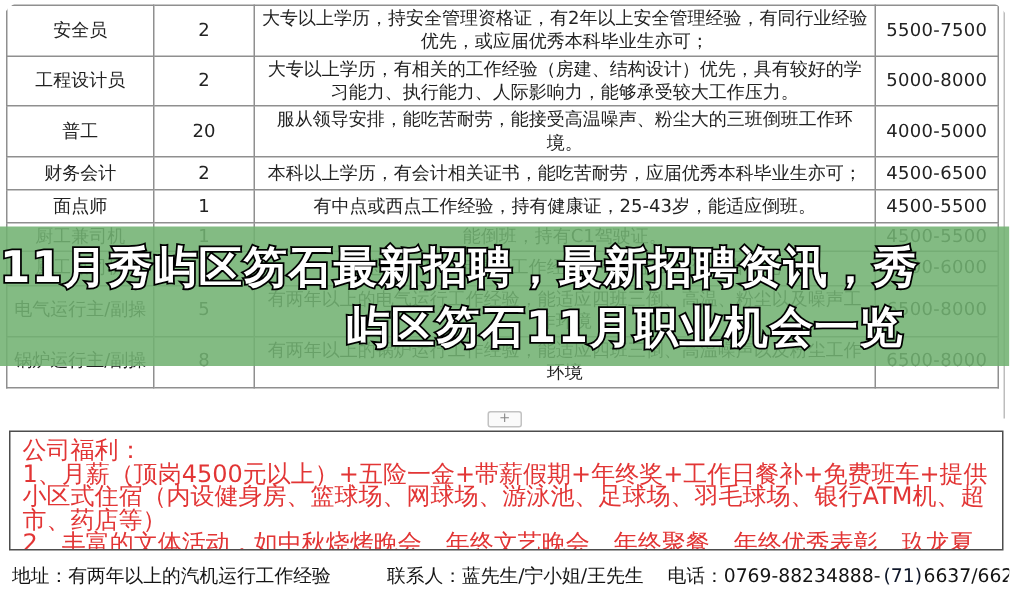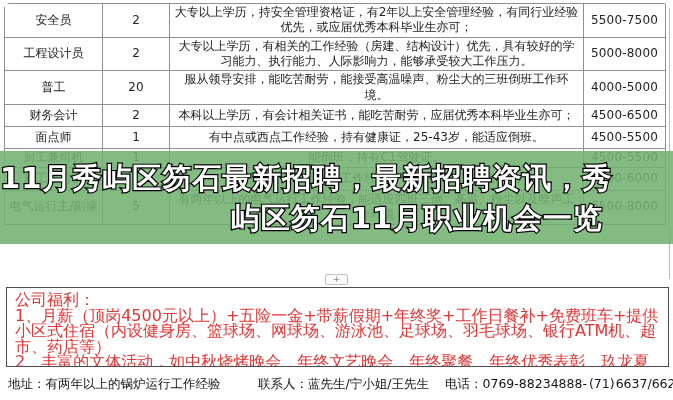--- a/index.html
+++ b/index.html
@@ -126,20 +126,26 @@
           <td class="cell-count">1</td>
           <td class="cell-requirement">不恐高，有一定高空工作经验，有高空工作资质者优先</td>
           <td class="cell-salary">5000-6000</td>
         </tr>
         <tr style="height: 34px;">
           <td class="cell-position">电气运行主/副操</td>
           <td class="cell-count">5</td>
           <td class="cell-requirement">有两年以上的电气运行工作经验，能适应四班三倒、高温、粉尘以及噪声工作环境</td>
           <td class="cell-salary">6500-8000</td>
         </tr>
+        <tr style="height: 34px;">
+          <td class="cell-position">锅炉运行主/副操</td>
+          <td class="cell-count">8</td>
+          <td class="cell-requirement">有两年以上的锅炉运行工作经验，能适应四班三倒、高温噪声以及粉尘工作环境</td>
+          <td class="cell-salary">6500-8000</td>
+        </tr>
       </tbody>
   </table>
   <div class="edge-line"></div>
 
   <div class="add-btn">+</div>
 
   <div class="overlay-band"></div>
   <div class="banner">
     <div>11月秀屿区笏石最新招聘，最新招聘资讯，秀</div>
     <div>屿区笏石11月职业机会一览</div>
@@ -147,18 +153,18 @@
 
   <div class="welfare">
     <div class="heading">公司福利：</div>
     <div>
         <div class="welfare-item">1、月薪（顶岗4500元以上）+五险一金+带薪假期+年终奖+工作日餐补+免费班车+提供小区式住宿（内设健身房、篮球场、网球场、游泳池、足球场、羽毛球场、银行ATM机、超市、药店等）</div>
         <div class="welfare-item">2、丰富的文体活动，如中秋烧烤晚会、年终文艺晚会、年终聚餐、年终优秀表彰、玖龙夏季运动会、拔河比赛、乒乓球、篮球、羽毛球比赛。</div>
       </div>
   </div>
 
   <div class="footer">
-    <span class="addr">地址：有两年以上的锅炉运行工作经验</span>
+    <span class="addr">地址：有两年以上的汽机运行工作经验</span>
     <span class="contact">联系人：蓝先生/宁小姐/王先生</span>
     <span class="phone"><span>电话：</span><span>0769-88234888-</span><span class="ext">(71)</span><span>6637/6628/6613</span></span>
   </div>
 
 </div>
 
 </body></html>

